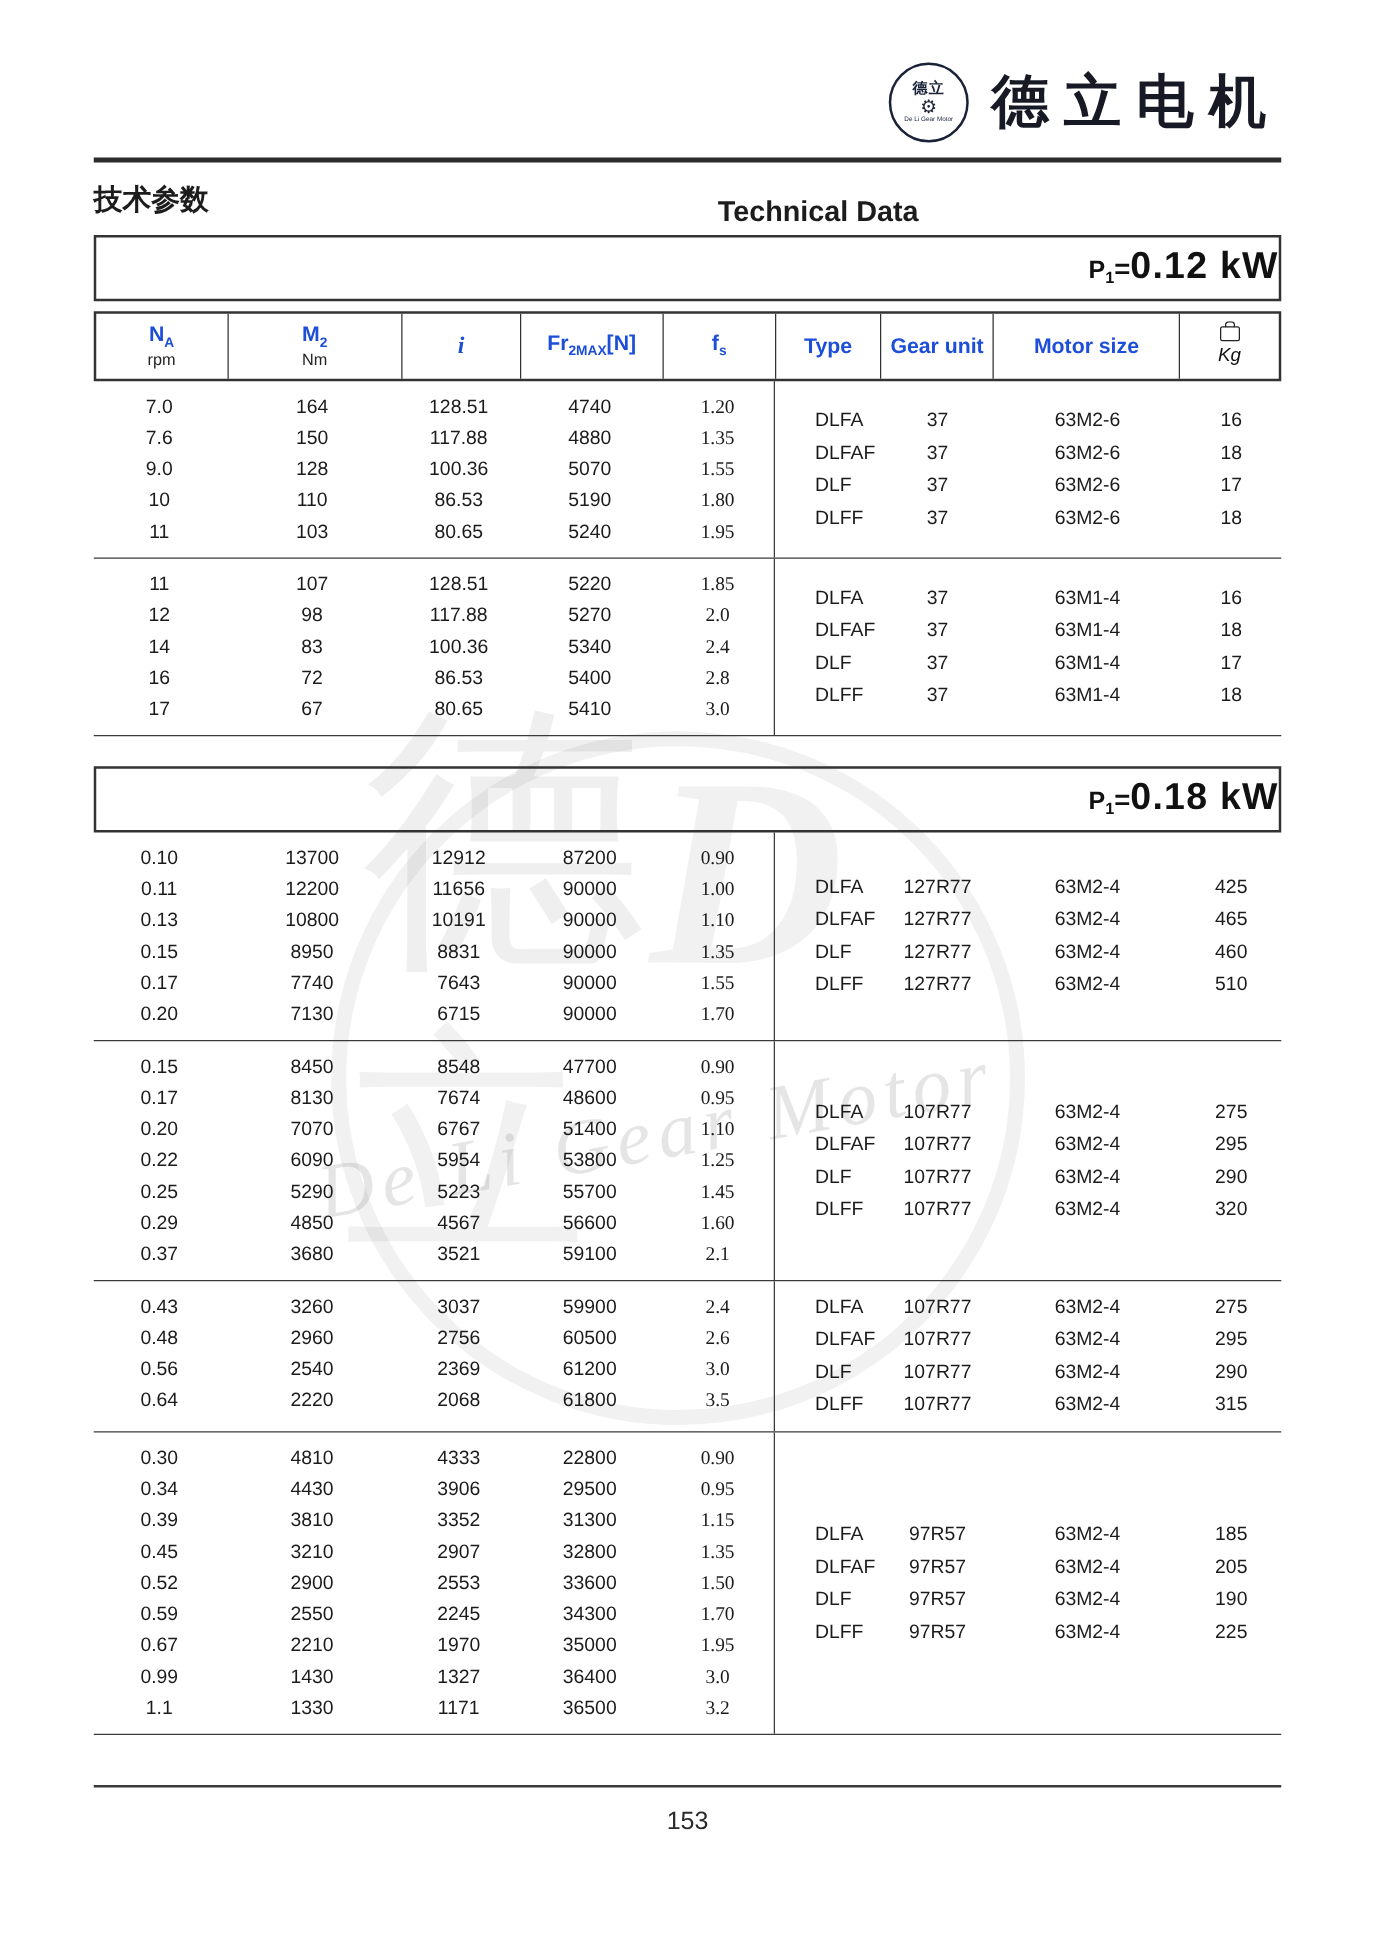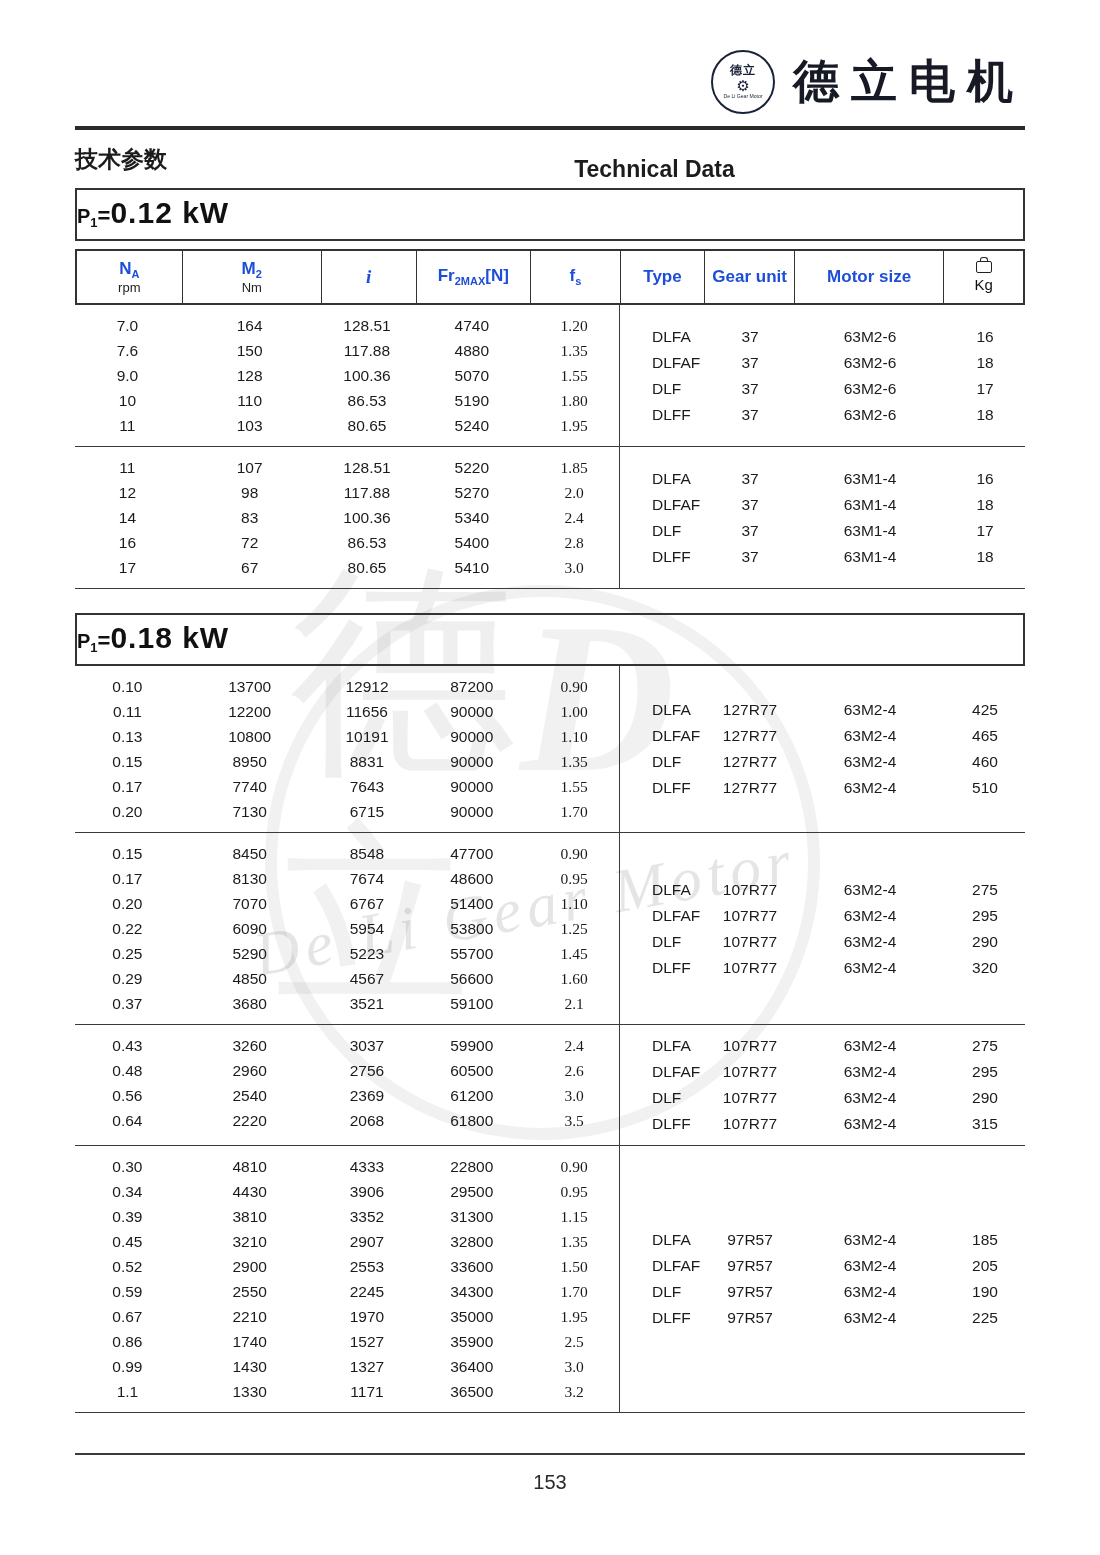--- a/index.html
+++ b/index.html
@@ -24,40 +24,40 @@
   .logo-gear { font-size:15px; line-height:1; }
   .logo-en { font-size:6px; line-height:1.2; white-space:nowrap; transform:scale(0.85); }
   .brand { font-size:46px; font-weight:bold; letter-spacing:12px; color:#171a24; font-family:"Liberation Serif", serif; line-height:1; }
 
   .top-rule { height:4px; background:#2b2b2b; margin-top:10px; }
   .subheader { position:relative; margin-top:12px; height:32px; }
   .sub-cn { position:absolute; left:0; top:2px; font-size:23px; font-weight:bold; color:#1c1c1c; }
   .sub-en { position:absolute; left:61%; transform:translateX(-50%); top:14px; font-size:23px; font-weight:bold; color:#1c1c1c; }
 
   
-  .title-bar { border:2px solid #333; text-align:left; padding:6px 0 9px; margin-top:14px; color:#111; background:transparent; }
+  .title-bar { border:2px solid #333; text-align:right; padding:6px 0 9px; margin-top:14px; color:#111; background:transparent; }
   .title-018 { margin-top:24px; }
   .tp { font-size:20px; font-weight:bold; }
   .tsub { font-size:13px; font-weight:bold; }
   .teq { font-size:22px; font-weight:bold; }
   .tv { font-size:30px; font-weight:bold; letter-spacing:1px; }
 
   
   .col-header { display:flex; border:2px solid #333; margin-top:8px; height:56px; }
   .hcell { display:flex; flex-direction:column; align-items:center; justify-content:center; border-left:1.5px solid #333; }
   .hcell:first-child { border-left:none; }
   .hmain { font-size:17px; font-weight:bold; color:#1d4ed8; line-height:1.15; }
   .hmain sub { font-size:11px; }
   .ital { font-style:italic; font-family:"Liberation Serif", serif; font-size:19px; }
   .hunit { font-size:13px; color:#222; line-height:1.1; font-weight:normal; }
   .w0{width:105px;} .w1{width:140px;} .w2{width:95px;} .w3{width:115px;justify-content:center;} .w4{width:90px;}
   .w5{width:85px;} .w6{width:90px;} .w7{width:150px;} .w8{width:80px;}
   .kg-icon { width:16px; height:12px; border:1.5px solid #222; border-radius:2px; position:relative; margin:0 auto 3px; }
   .kg-icon:before { content:''; position:absolute; top:-5px; left:50%; transform:translateX(-50%); width:6px; height:4px; border:1.5px solid #222; border-bottom:none; border-radius:3px 3px 0 0; }
-  .kg-label { font-size:15px; color:#111; }
+  .kg-label { font-size:15px; color:#111;font-style:italic; }
 
   
   .block { display:flex; border-bottom:1.5px solid #3a3a3a; }
   .left { width:545px; border-right:1.5px solid #3a3a3a; padding:8px 0; }
   .drow { display:flex; height:25px; align-items:center; }
   .dc { text-align:center; font-size:15.5px; color:#1b1b1b; }
   .c0{width:105px;} .c1{width:140px;} .c2{width:95px;} .c3{width:115px;} .c4{width:90px;font-family:Liberation Serif, serif;}
   .right { width:405px; display:flex; flex-direction:column; justify-content:center; padding:8px 0; }
   .trow { display:flex; height:26px; align-items:center; }
   .tc { font-size:15.5px; color:#1b1b1b; }
@@ -527,27 +527,20 @@
               <span class="dc c4">1.70</span>
             </div>
             <div class="drow">
               <span class="dc c0">0.67</span>
               <span class="dc c1">2210</span>
               <span class="dc c2">1970</span>
               <span class="dc c3">35000</span>
               <span class="dc c4">1.95</span>
             </div>
             <div class="drow">
-              <span class="dc c0">0.86</span>
-              <span class="dc c1">1740</span>
-              <span class="dc c2">1527</span>
-              <span class="dc c3">35900</span>
-              <span class="dc c4">2.5</span>
-            </div>
-            <div class="drow">
               <span class="dc c0">0.99</span>
               <span class="dc c1">1430</span>
               <span class="dc c2">1327</span>
               <span class="dc c3">36400</span>
               <span class="dc c4">3.0</span>
             </div>
             <div class="drow">
               <span class="dc c0">1.1</span>
               <span class="dc c1">1330</span>
               <span class="dc c2">1171</span>

